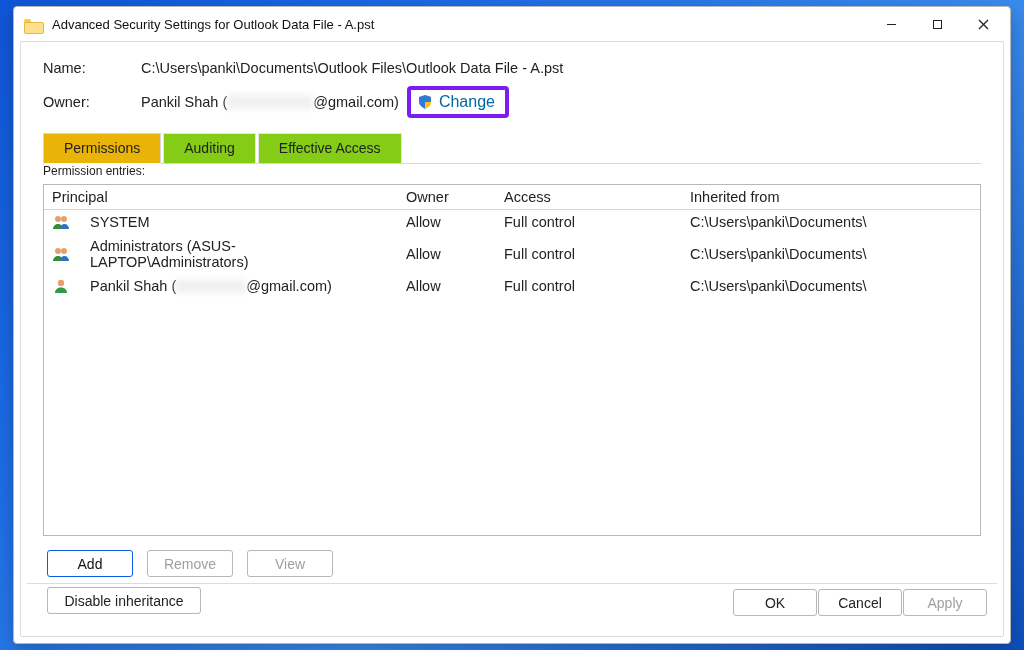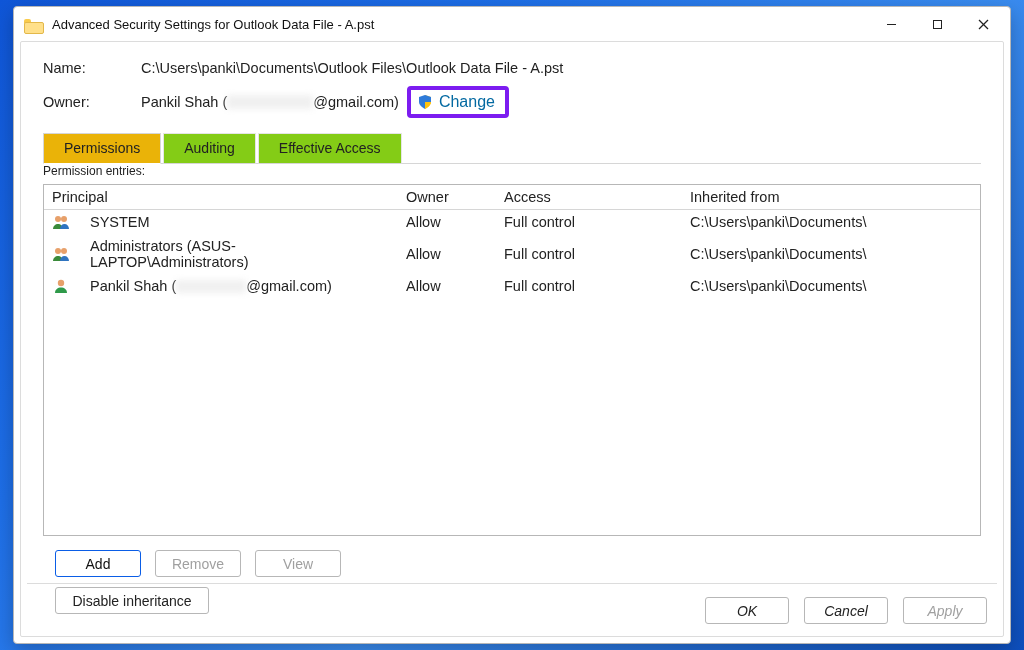--- a/index.html
+++ b/index.html
@@ -49,28 +49,28 @@
   .col-t { width:98px; }
   .col-a { width:186px; }
   .col-i { flex:1; }
   .tbody { flex:1; overflow:hidden; }
   .trow { display:flex; align-items:center; }
   .trow .col-p { display:flex; align-items:center; gap:20px; }
   .pico { width:18px; height:16px; display:inline-flex; }
   .pico svg { width:18px; height:16px; }
   .entry-blur { display:inline-block; width:70px; height:13px; background:#f0f0f0; filter:blur(3px); vertical-align:-2px; }
   
-  .btnrow { display:flex; gap:14px; margin:14px 12px 8px; }
+  .btnrow { display:flex; gap:14px; margin:14px 4px 8px; }
   .btn { min-width:86px; height:27px; border:1px solid #b7b7b7; background:#fff; border-radius:3px;
     font-size:14px; color:#222; display:inline-flex; align-items:center; justify-content:center; padding:0 14px; }
   .btn.primary-outline { border:1px solid #0a5de6; color:#111; }
   .btn.disabled { color:#a0a0a0; }
   .btn.wide { min-width:154px; }
   
-  .footer { position:absolute; right:16px; bottom:12px; display:flex; gap:15px;font-style:italic; }
+  .footer { position:absolute; right:16px; bottom:20px; display:flex; gap:1px; }
   .footer .btn { min-width:84px; }
   .hr { position:absolute; left:6px; right:6px; bottom:52px; height:1px; background:#dcdcdc; }
 </style>
 </head>
 <body>
 
 <div class="window">
 
   <div class="titlebar">
     <span class="fico"></span>

